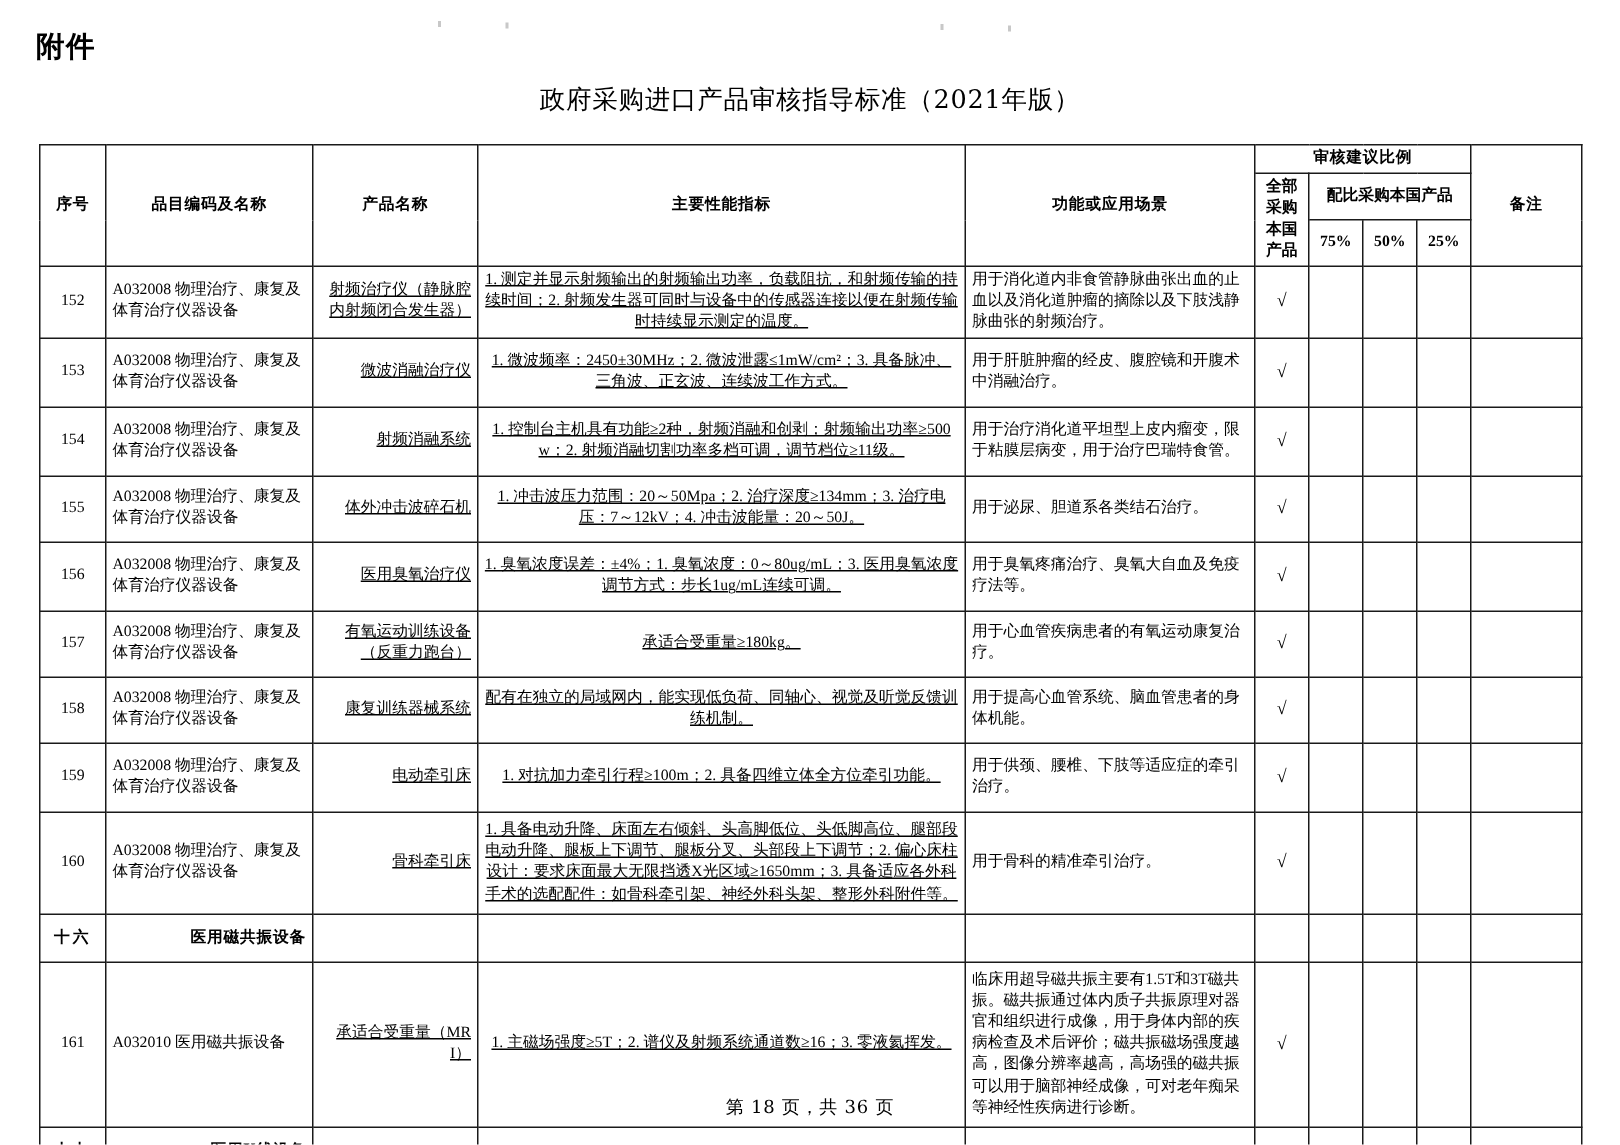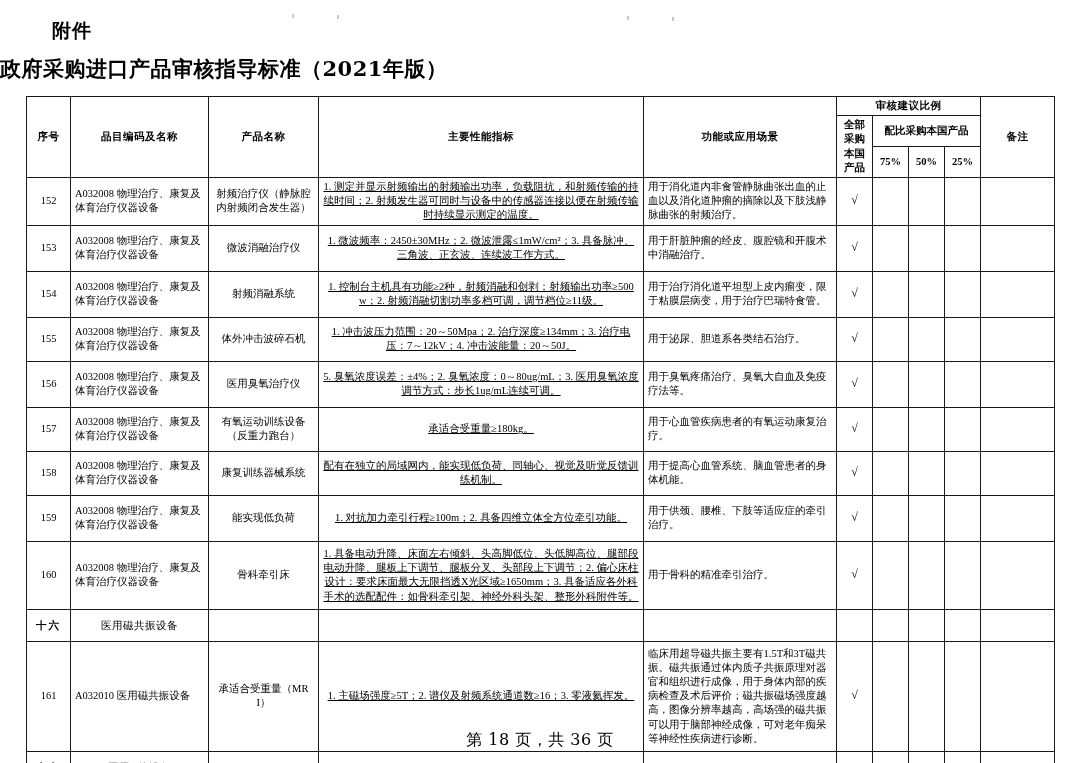--- a/index.html
+++ b/index.html
@@ -33,30 +33,30 @@
   }
 
   .attachment-label {
     position: absolute;
     left: 24px;
     top: 18px;
     font-size: 19px;
     font-weight: bold;
     letter-spacing: 1px;
     font-family: "DejaVu Serif", "Liberation Serif", serif;
-    margin-left: 28px;
   }
 
   .doc-title {
     position: absolute;
     left: 0;
     right: 0;
     top: 55px;
-    font-size: 21px;
-    font-weight: bold;
+    text-align: center;
+    font-size: 17px;
+    font-weight: normal;
     letter-spacing: .5px;
     font-family: "DejaVu Serif", "Liberation Serif", serif;
   }
 
   .table-wrap {
     position: absolute;
     left: 26px;
     top: 96px;
     width: 1028px;
   }
@@ -96,21 +96,22 @@
   }
   td.c-code {
     font-size: 10.5px;
     line-height: 1.45;
     text-align: left;
     vertical-align: middle;
   }
   td.c-product {
     font-size: 11px;
     line-height: 1.45;
-    text-align: center;
+    text-align: right;
+    text-decoration: underline;
   }
   td.c-spec {
     font-size: 10.5px;
     line-height: 1.45;
     text-align: center;
     vertical-align: middle;
     text-decoration: underline;
   }
   td.c-use {
     font-size: 10.5px;
@@ -127,35 +128,35 @@
   
   td.sec-no {
     text-align: center;
     font-size: 14px;
     font-weight: bold;
     letter-spacing: 2px;
     font-family: "DejaVu Serif", "Liberation Serif", serif;
   }
   td.sec-name {
     font-size: 12px;
-    font-weight: normal;
-    text-align: center;
+    font-weight: bold;
+    text-align: right;
     letter-spacing: .5px;
     font-family: "DejaVu Serif", "Liberation Serif", serif;
   }
 
   .check { font-size: 12px; line-height: 1; }
 
   .footer {
     position: absolute;
     left: 0;
     right: 0;
     top: 730px;
     text-align: center;
-    font-size: 16px;
+    font-size: 12px;
     font-family: "DejaVu Serif", "Liberation Serif", serif;
     letter-spacing: .5px;
   }
 </style>
 </head>
 <body>
 
 <div class="page">
 
   <span class="speck" style="left:292px;top:14px;"></span>
@@ -247,21 +248,21 @@
             <td class="c-check"><span class="check">√</span></td>
             <td class="c-check"></td>
             <td class="c-check"></td>
             <td class="c-check"></td>
             <td class="c-blank"></td>
           </tr>
           <tr style="height: 46px; margin-top: 37px;">
             <td class="c-no">156</td>
             <td class="c-code">A032008 物理治疗、康复及体育治疗仪器设备</td>
             <td class="c-product">医用臭氧治疗仪</td>
-            <td class="c-spec">5. 臭氧浓度误差：±4%；2. 臭氧浓度：0～80ug/mL；3. 医用臭氧浓度调节方式：步长1ug/mL连续可调。</td>
+            <td class="c-spec">1. 臭氧浓度误差：±4%；1. 臭氧浓度：0～80ug/mL；3. 医用臭氧浓度调节方式：步长1ug/mL连续可调。</td>
             <td class="c-use">用于臭氧疼痛治疗、臭氧大自血及免疫疗法等。</td>
             <td class="c-check"><span class="check">√</span></td>
             <td class="c-check"></td>
             <td class="c-check"></td>
             <td class="c-check"></td>
             <td class="c-blank"></td>
           </tr>
           <tr style="height: 44px;">
             <td class="c-no">157</td>
             <td class="c-code">A032008 物理治疗、康复及体育治疗仪器设备</td>
@@ -282,21 +283,21 @@
             <td class="c-use">用于提高心血管系统、脑血管患者的身体机能。</td>
             <td class="c-check"><span class="check">√</span></td>
             <td class="c-check"></td>
             <td class="c-check"></td>
             <td class="c-check"></td>
             <td class="c-blank"></td>
           </tr>
           <tr style="height: 46px;">
             <td class="c-no">159</td>
             <td class="c-code">A032008 物理治疗、康复及体育治疗仪器设备</td>
-            <td class="c-product">能实现低负荷</td>
+            <td class="c-product">电动牵引床</td>
             <td class="c-spec">1. 对抗加力牵引行程≥100m；2. 具备四维立体全方位牵引功能。</td>
             <td class="c-use">用于供颈、腰椎、下肢等适应症的牵引治疗。</td>
             <td class="c-check"><span class="check">√</span></td>
             <td class="c-check"></td>
             <td class="c-check"></td>
             <td class="c-check"></td>
             <td class="c-blank"></td>
           </tr>
           <tr style="height: 68px;">
             <td class="c-no">160</td>

